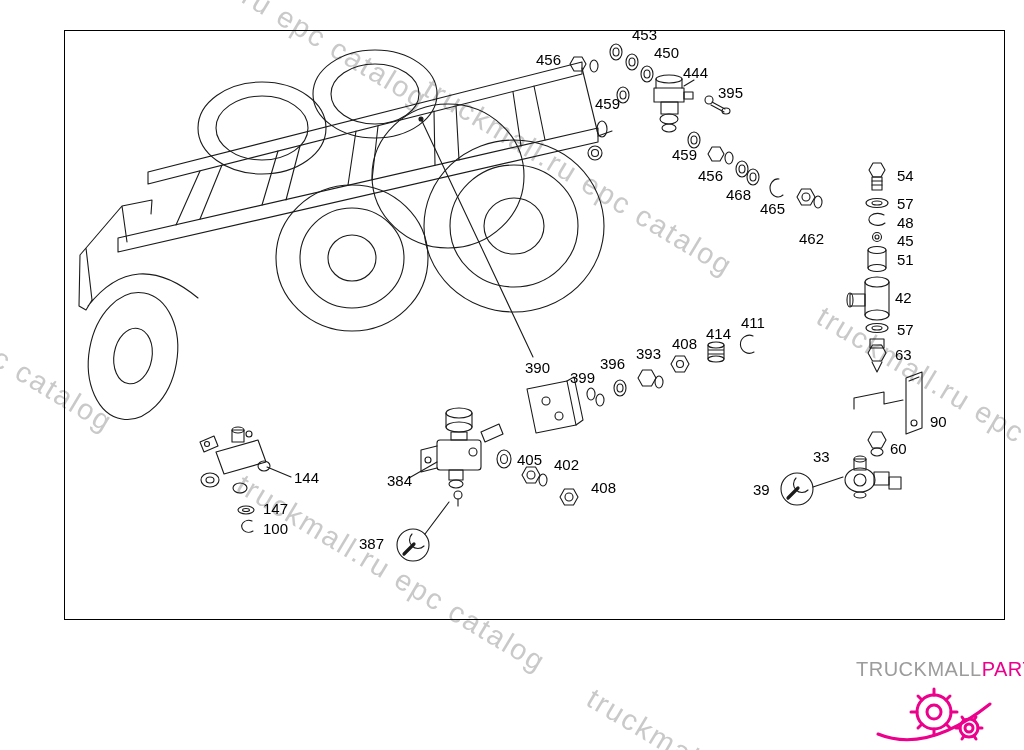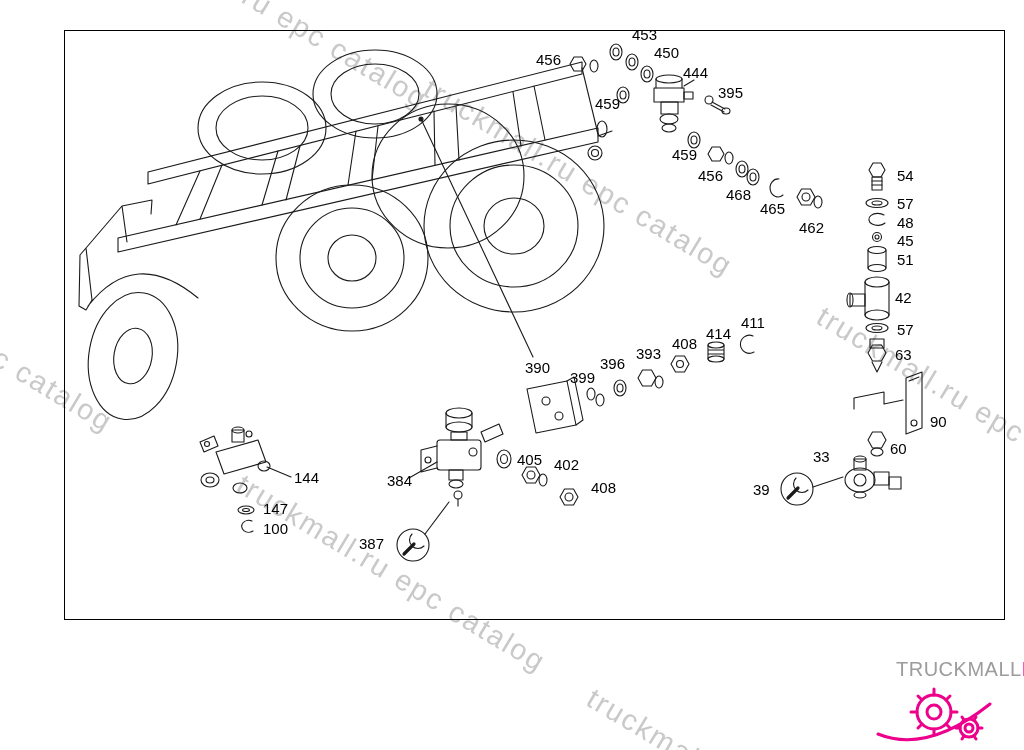--- a/index.html
+++ b/index.html
@@ -7,21 +7,21 @@
         font-family:"Liberation Sans",sans-serif;}
   .wm{position:absolute;font-size:29px;letter-spacing:2px;color:#c9c9c9;
       transform-origin:0 0;transform:rotate(31deg);white-space:nowrap;
       font-family:"Liberation Sans",sans-serif;user-select:none;}
   .border-box{position:absolute;left:64px;top:30px;width:941px;height:590px;
       border:1px solid #000;box-sizing:border-box;}
   svg.art{position:absolute;left:0;top:0;}
   .callout{position:absolute;font-size:15px;color:#000;line-height:1;}
   .logo-text{position:absolute;left:856px;top:658px;font-size:20px;letter-spacing:.5px;
       white-space:nowrap;}
-  .logo-gray{color:#9c9c9c;margin-left:40px;}
+  .logo-gray{color:#9c9c9c;}
   .logo-pink{color:#ec008c;}
   .logo-gear{position:absolute;left:872px;top:676px;}
 </style>
 </head>
 <body>
 
 <div class="page">
 
   <div class="wm" style="left:130px;top:-95px">truckmall.ru epc catalog</div>
   <div class="wm" style="left:435px;top:72px">truckmall.ru epc catalog</div>
@@ -256,21 +256,21 @@
   <div class="callout" style="left:536px;top:52px">456</div>
   <div class="callout" style="left:632px;top:27px">453</div>
   <div class="callout" style="left:654px;top:45px">450</div>
   <div class="callout" style="left:595px;top:96px">459</div>
   <div class="callout" style="left:683px;top:65px">444</div>
   <div class="callout" style="left:718px;top:85px">395</div>
   <div class="callout" style="left:672px;top:147px">459</div>
   <div class="callout" style="left:698px;top:168px">456</div>
   <div class="callout" style="left:726px;top:187px">468</div>
   <div class="callout" style="left:760px;top:201px">465</div>
-  <div class="callout" style="left:799px;top:220px">462</div>
+  <div class="callout" style="left:799px;top:231px">462</div>
   <div class="callout" style="left:897px;top:168px">54</div>
   <div class="callout" style="left:897px;top:196px">57</div>
   <div class="callout" style="left:897px;top:215px">48</div>
   <div class="callout" style="left:897px;top:233px">45</div>
   <div class="callout" style="left:897px;top:252px">51</div>
   <div class="callout" style="left:895px;top:290px">42</div>
   <div class="callout" style="left:897px;top:322px">57</div>
   <div class="callout" style="left:895px;top:347px">63</div>
   <div class="callout" style="left:930px;top:414px">90</div>
   <div class="callout" style="left:890px;top:441px">60</div>

